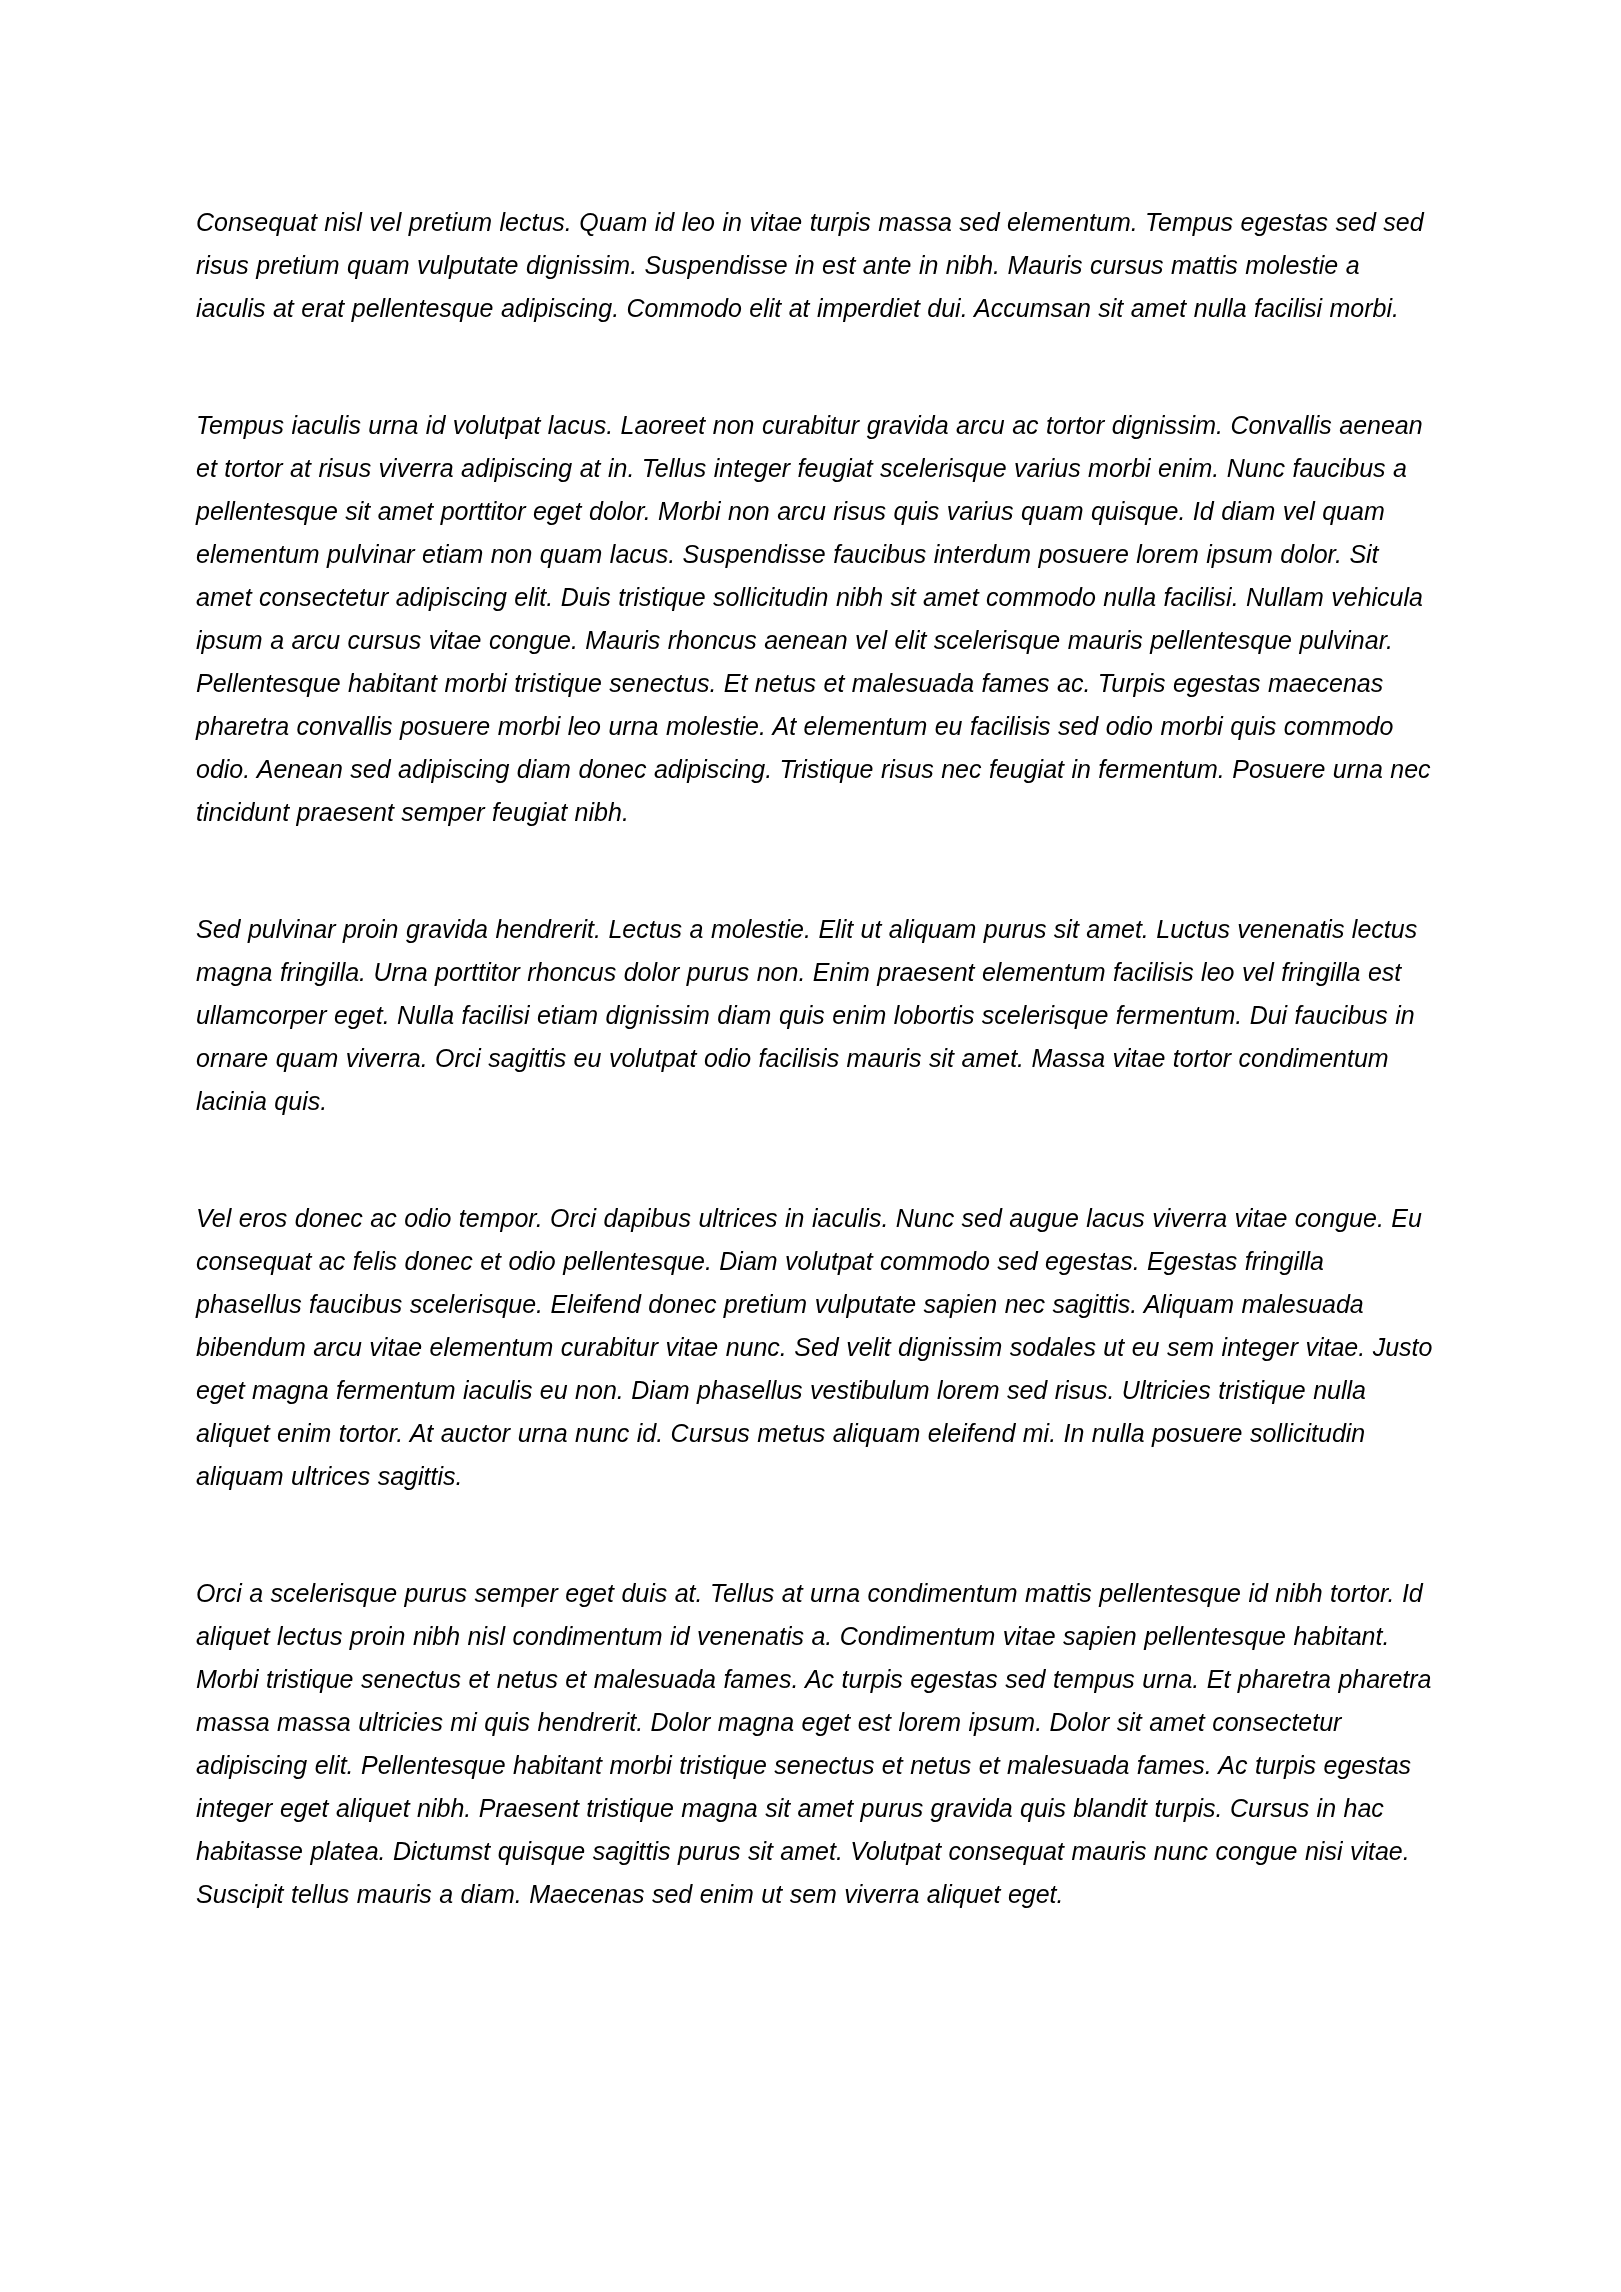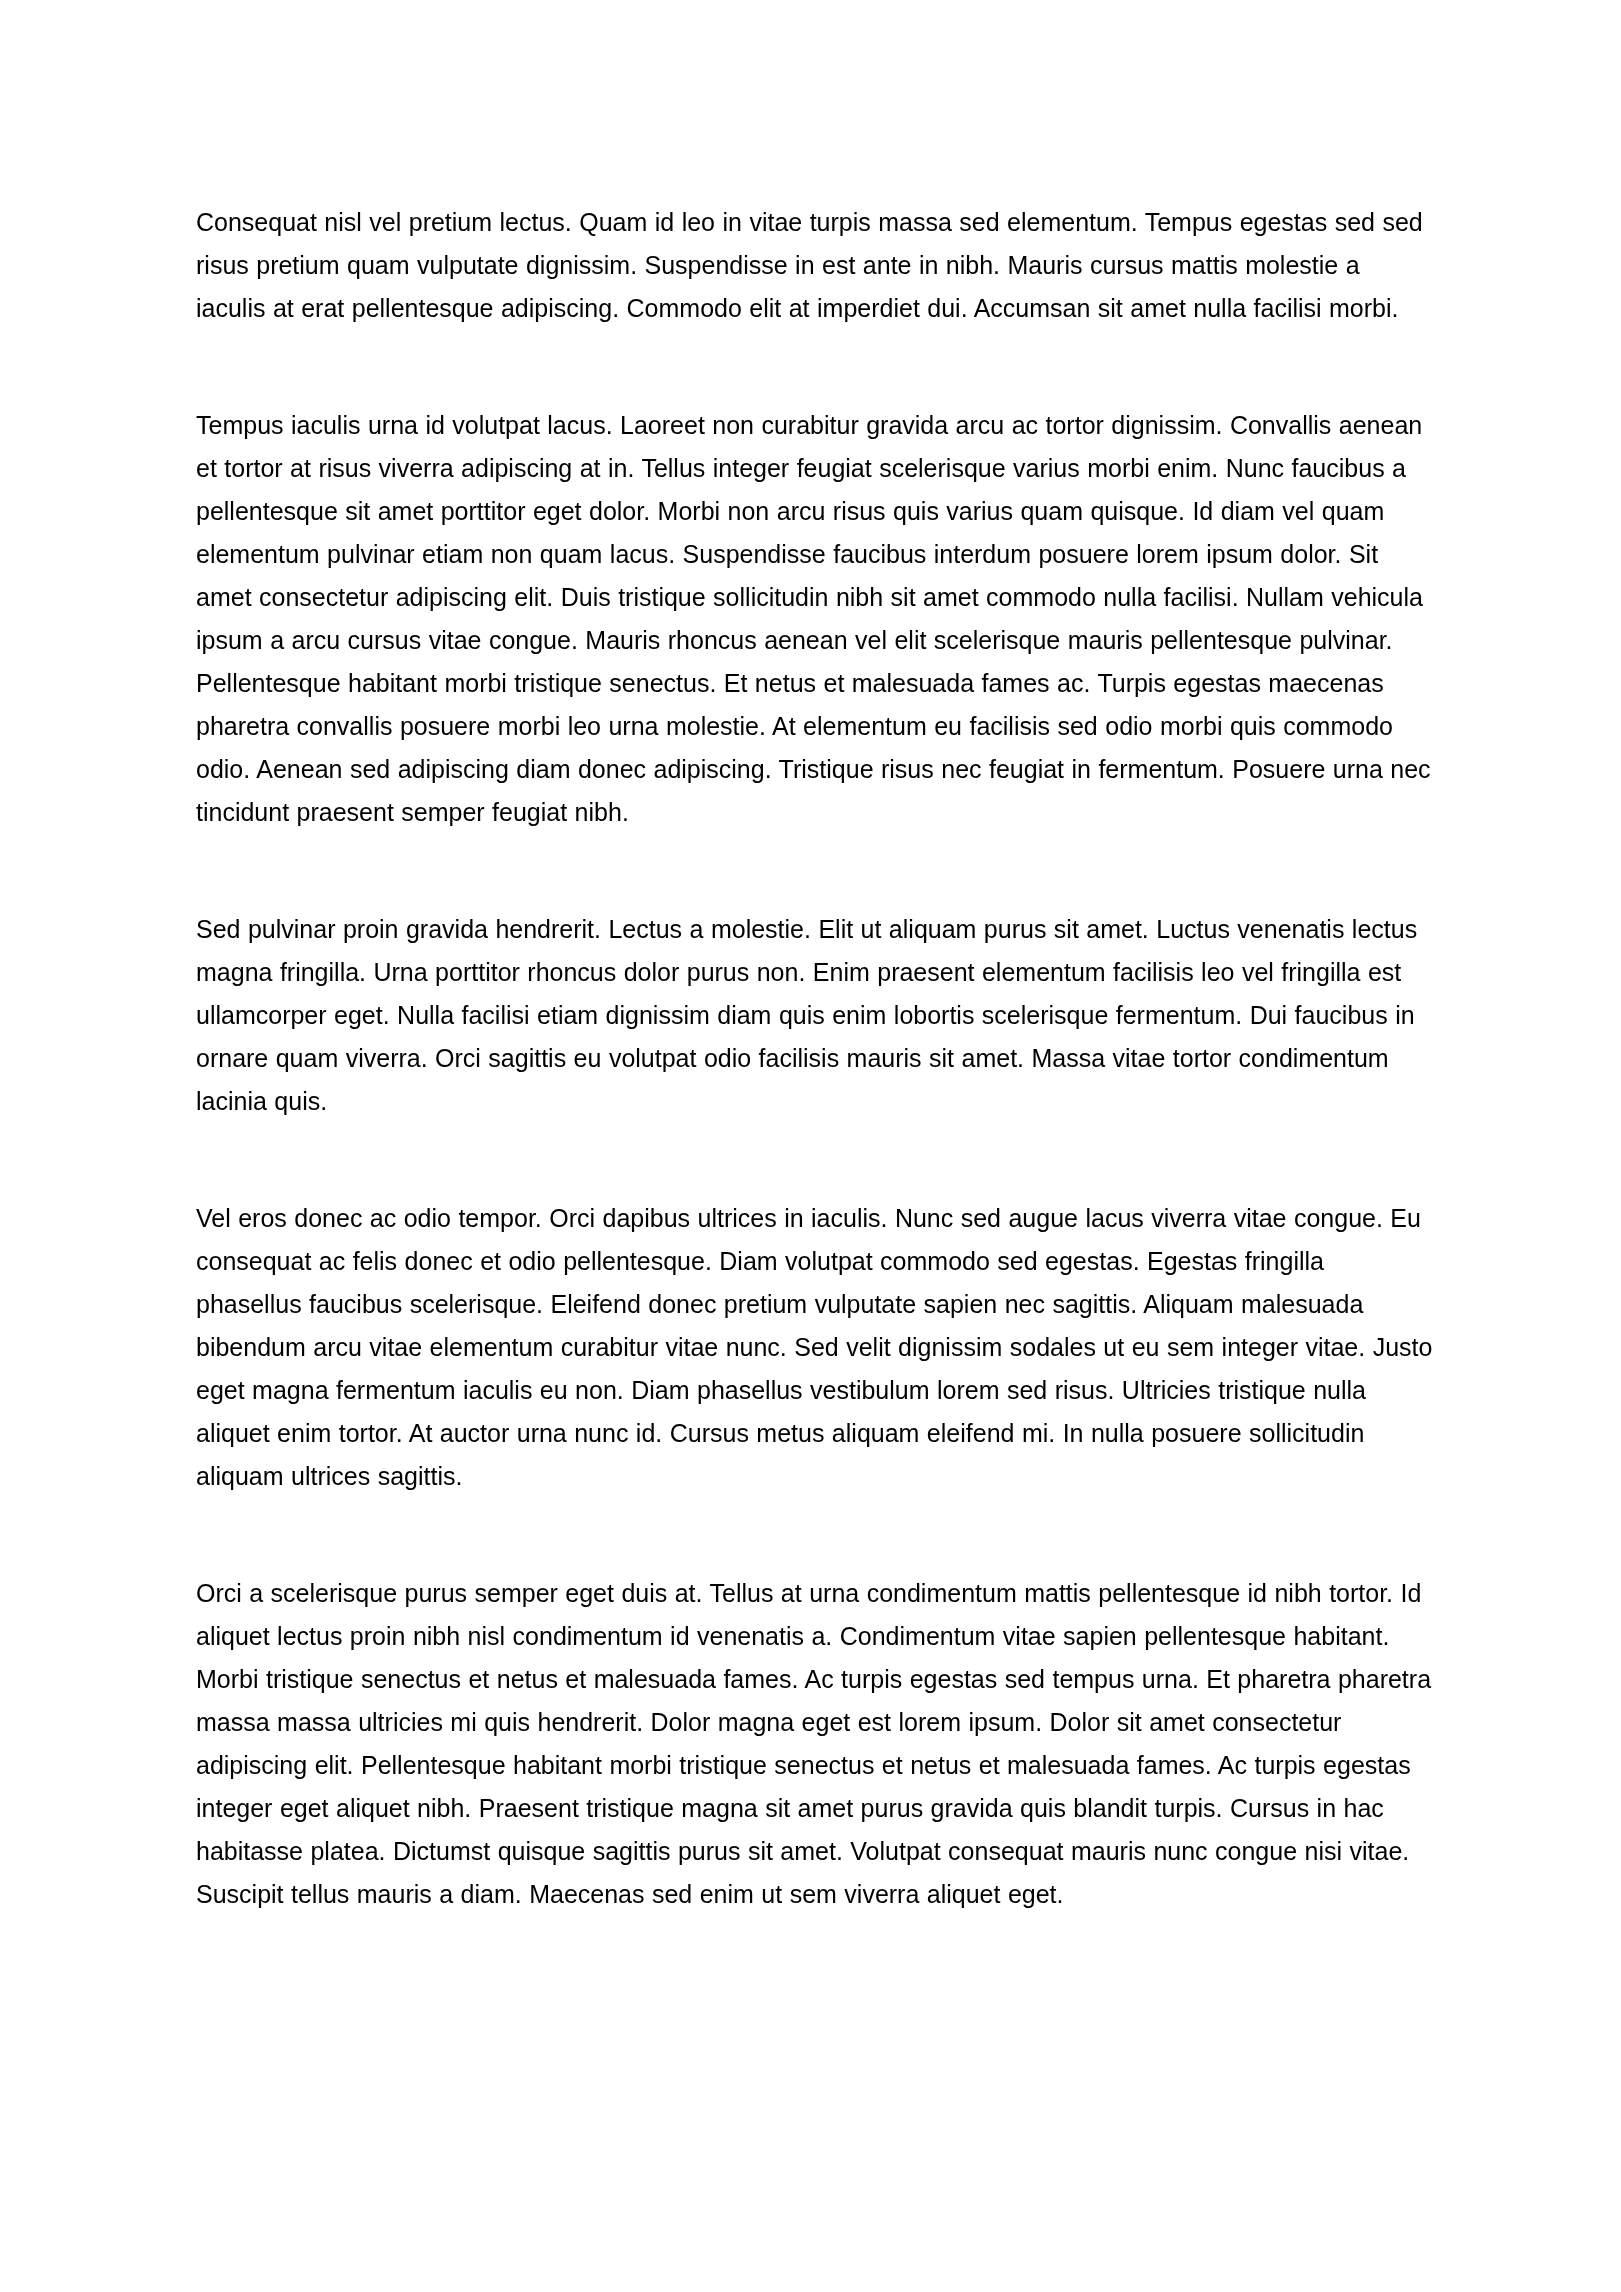--- a/index.html
+++ b/index.html
@@ -7,20 +7,21 @@
     width: 1621px;
     height: 2293px;
     background: #ffffff;
     overflow: hidden;
   }
   .page {
     width: 1621px;
     height: 2273px;
     background: #ffffff;
     position: relative;
+    font-style: italic;
   }
   .content {
     position: absolute;
     top: 201px;
     left: 196px;
     width: 1237px;
   }
   .content p {
     font-family: "Liberation Sans", "DejaVu Sans", sans-serif;
     font-size: 25px;

